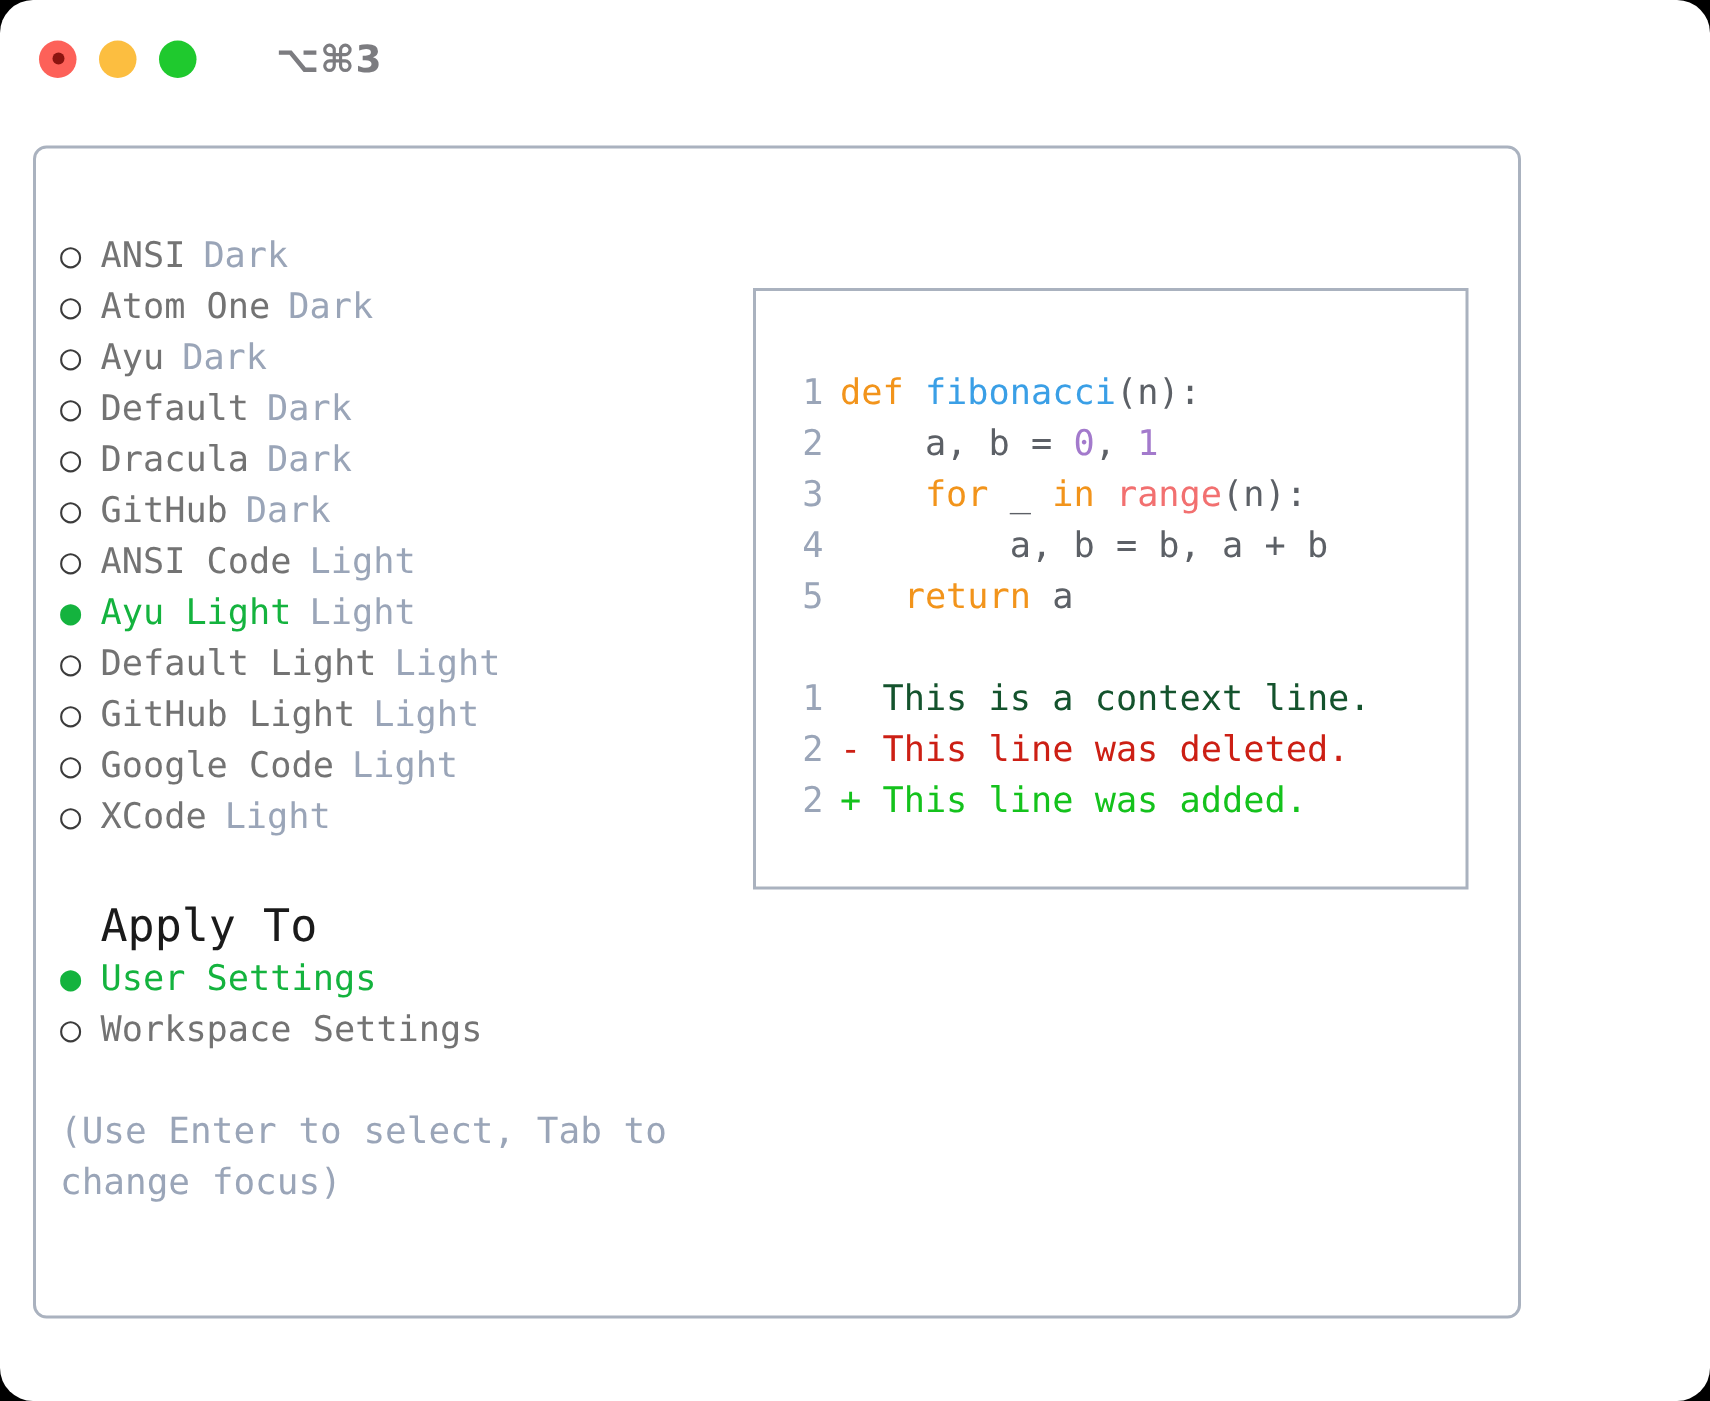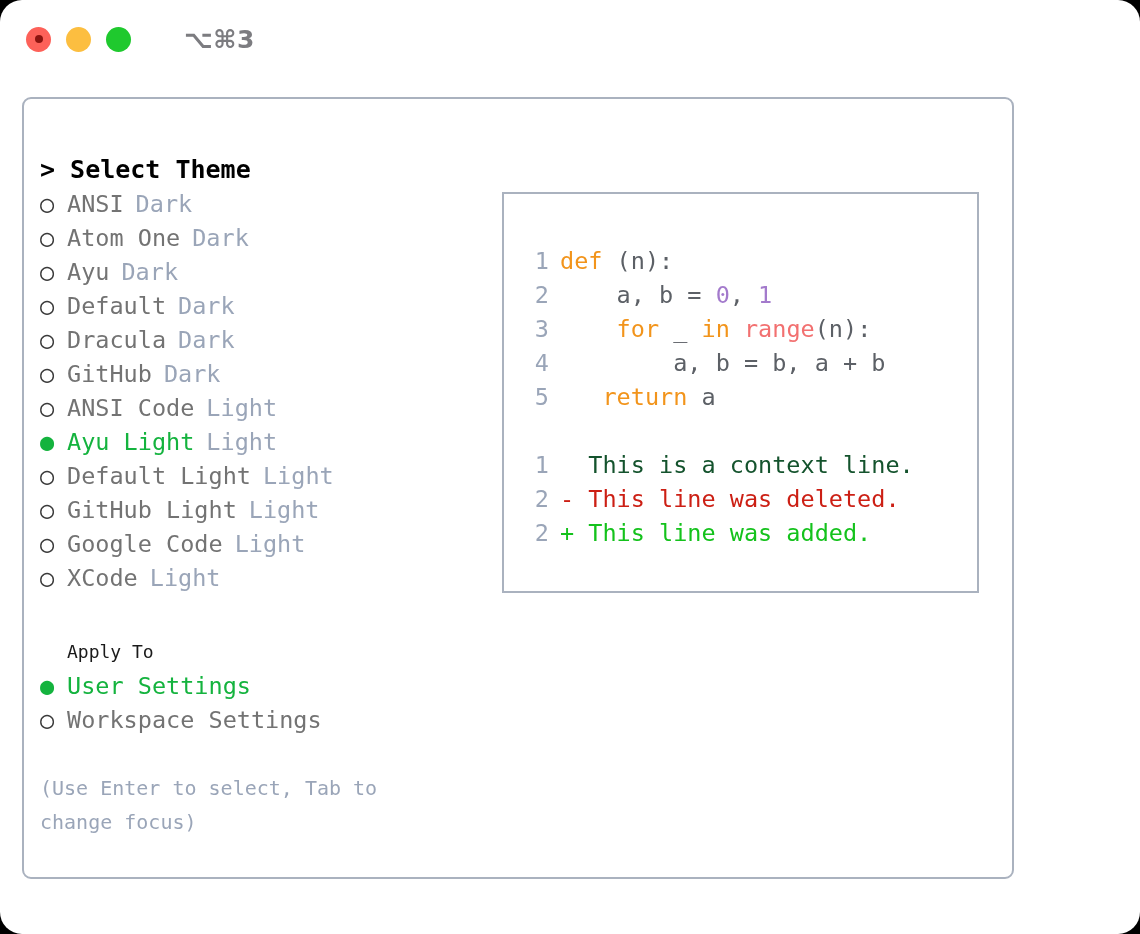--- a/index.html
+++ b/index.html
@@ -116,30 +116,30 @@
   .theme-row.selected .marker { color: #14b33e; }
   .theme-name { color: #737373; }
   .theme-row.selected .theme-name { color: #14b33e; text-align: center; }
   .theme-kind { color: #9aa5b8; }
   .kind-gap { display: inline-block; width: 12px; }
 
   .apply-section { margin-top: 34px; }
   .apply-heading {
     height: 34px;
     line-height: 34px;
-    font-size: 18px;
+    font-size: 30px;
     color: #1a1a1a;
     padding-left: 27px;
     white-space: pre;
     margin-top: 40px;
   }
 
   .hint {
     margin-top: 34px;
-    font-size: 20px;
+    font-size: 24px;
     line-height: 34px;
     color: #9aa5b8;
     width: 415px;
     white-space: pre-wrap;
   }
 
   
   .right-col {
     position: absolute;
     left: 478px;
@@ -199,21 +199,20 @@
       <div class="light green"></div>
     </div>
     <div class="shortcut">⌥⌘3</div>
   </div>
 
   <div class="card">
     <div class="card-inner">
 
       <div class="left-col">
 
-        <div class="heading">&gt; Select Theme</div>
 
         <div class="theme-list" id="theme-list">
             <div class="theme-row"><span class="marker">○</span><span class="theme-name">ANSI</span><span class="kind-gap"></span><span class="theme-kind">Dark</span></div>
             <div class="theme-row"><span class="marker">○</span><span class="theme-name">Atom One</span><span class="kind-gap"></span><span class="theme-kind">Dark</span></div>
             <div class="theme-row"><span class="marker">○</span><span class="theme-name">Ayu</span><span class="kind-gap"></span><span class="theme-kind">Dark</span></div>
             <div class="theme-row"><span class="marker">○</span><span class="theme-name">Default</span><span class="kind-gap"></span><span class="theme-kind">Dark</span></div>
             <div class="theme-row"><span class="marker">○</span><span class="theme-name">Dracula</span><span class="kind-gap"></span><span class="theme-kind">Dark</span></div>
             <div class="theme-row"><span class="marker">○</span><span class="theme-name">GitHub</span><span class="kind-gap"></span><span class="theme-kind">Dark</span></div>
             <div class="theme-row"><span class="marker">○</span><span class="theme-name">ANSI Code</span><span class="kind-gap"></span><span class="theme-kind">Light</span></div>
             <div class="theme-row selected"><span class="marker">●</span><span class="theme-name">Ayu Light</span><span class="kind-gap"></span><span class="theme-kind">Light</span></div>
@@ -231,21 +230,21 @@
             </div>
         </div>
 
         <div class="hint">(Use Enter to select, Tab to change focus)</div>
       </div>
 
       <div class="right-col">
 
         <div class="preview-box">
           <div id="code-sample">
-              <div class="code-line"><span class="ln">1</span><span class="tok-kw">def </span><span class="tok-txt">(n):</span></div>
+              <div class="code-line"><span class="ln">1</span><span class="tok-kw">def </span><span class="tok-fn">fibonacci</span><span class="tok-txt">(n):</span></div>
               <div class="code-line"><span class="ln">2</span><span class="tok-txt">    a, b = </span><span class="tok-num">0</span><span class="tok-txt">, </span><span class="tok-num">1</span></div>
               <div class="code-line"><span class="ln">3</span><span class="tok-txt">    </span><span class="tok-kw">for</span><span class="tok-txt"> _ </span><span class="tok-kw">in</span><span class="tok-txt"> </span><span class="tok-call">range</span><span class="tok-txt">(n):</span></div>
               <div class="code-line"><span class="ln">4</span><span class="tok-txt">        a, b = b, a + b</span></div>
               <div class="code-line"><span class="ln">5</span><span class="tok-txt">   </span><span class="tok-kw">return</span><span class="tok-txt"> a</span></div>
             </div>
           <div class="spacer-line"></div>
           <div id="diff-sample">
               <div class="code-line"><span class="ln">1</span><span class="tok-ctx">  This is a context line.</span></div>
               <div class="code-line"><span class="ln">2</span><span class="tok-del">- This line was deleted.</span></div>
               <div class="code-line"><span class="ln">2</span><span class="tok-add">+ This line was added.</span></div>

